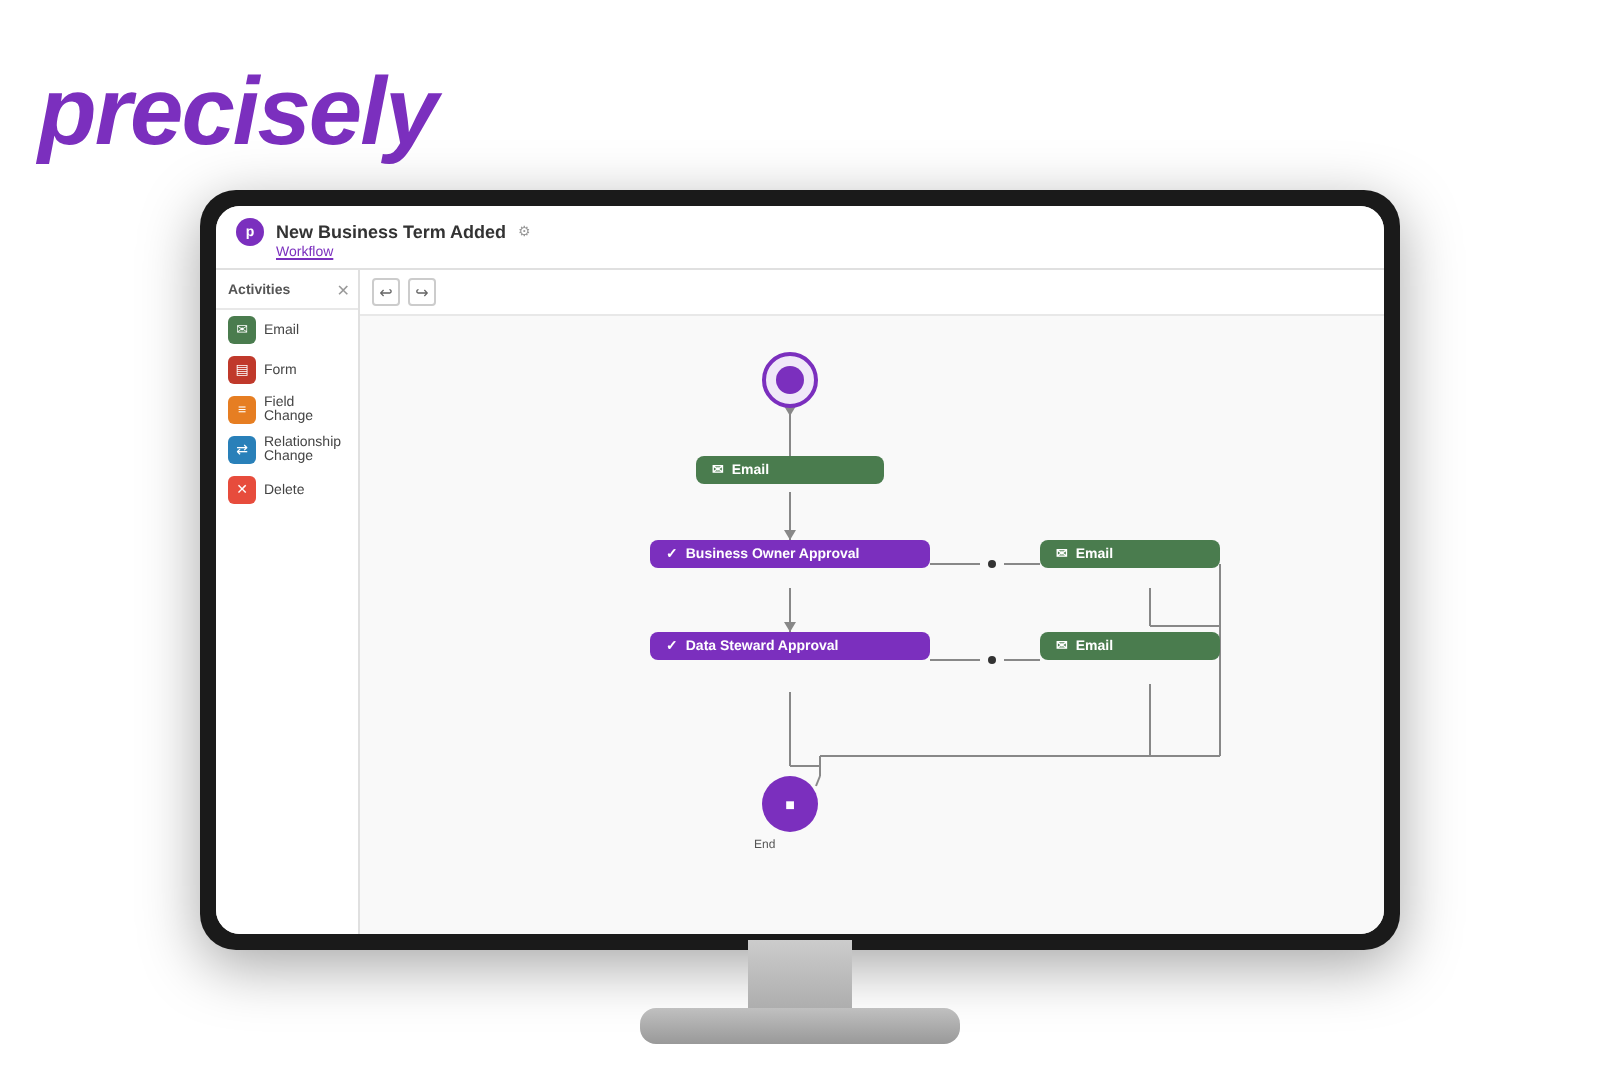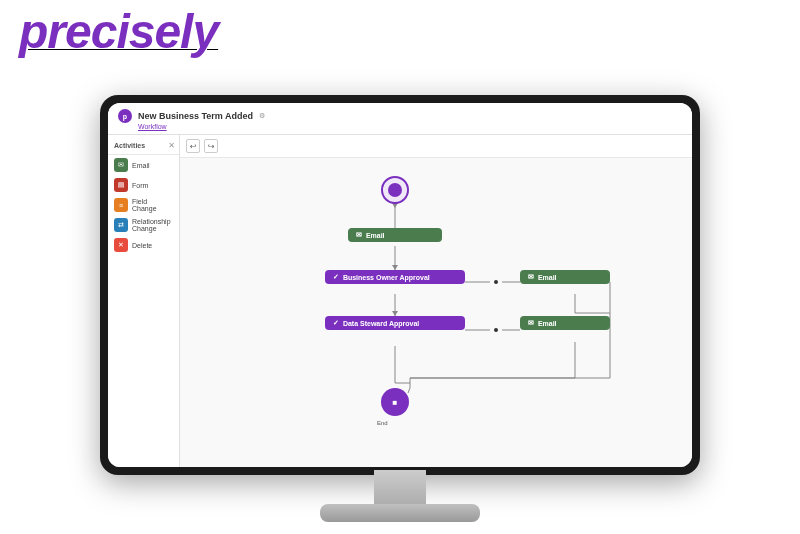--- a/index.html
+++ b/index.html
@@ -8,23 +8,22 @@
       height: 534px;
       background: #ffffff;
       font-family: 'Arial', sans-serif;
       overflow: hidden;
       position: relative;
     }
 
     
     .logo-area {
       position: absolute;
-      top: 4px;
+      top: 29px;
       left: 19px;
-      text-decoration: underline;
     }
     .logo-text {
       font-size: 48px;
       font-weight: 800;
       color: #7b2fbe;
       font-style: italic;
       letter-spacing: -1px;
     }
 
     

